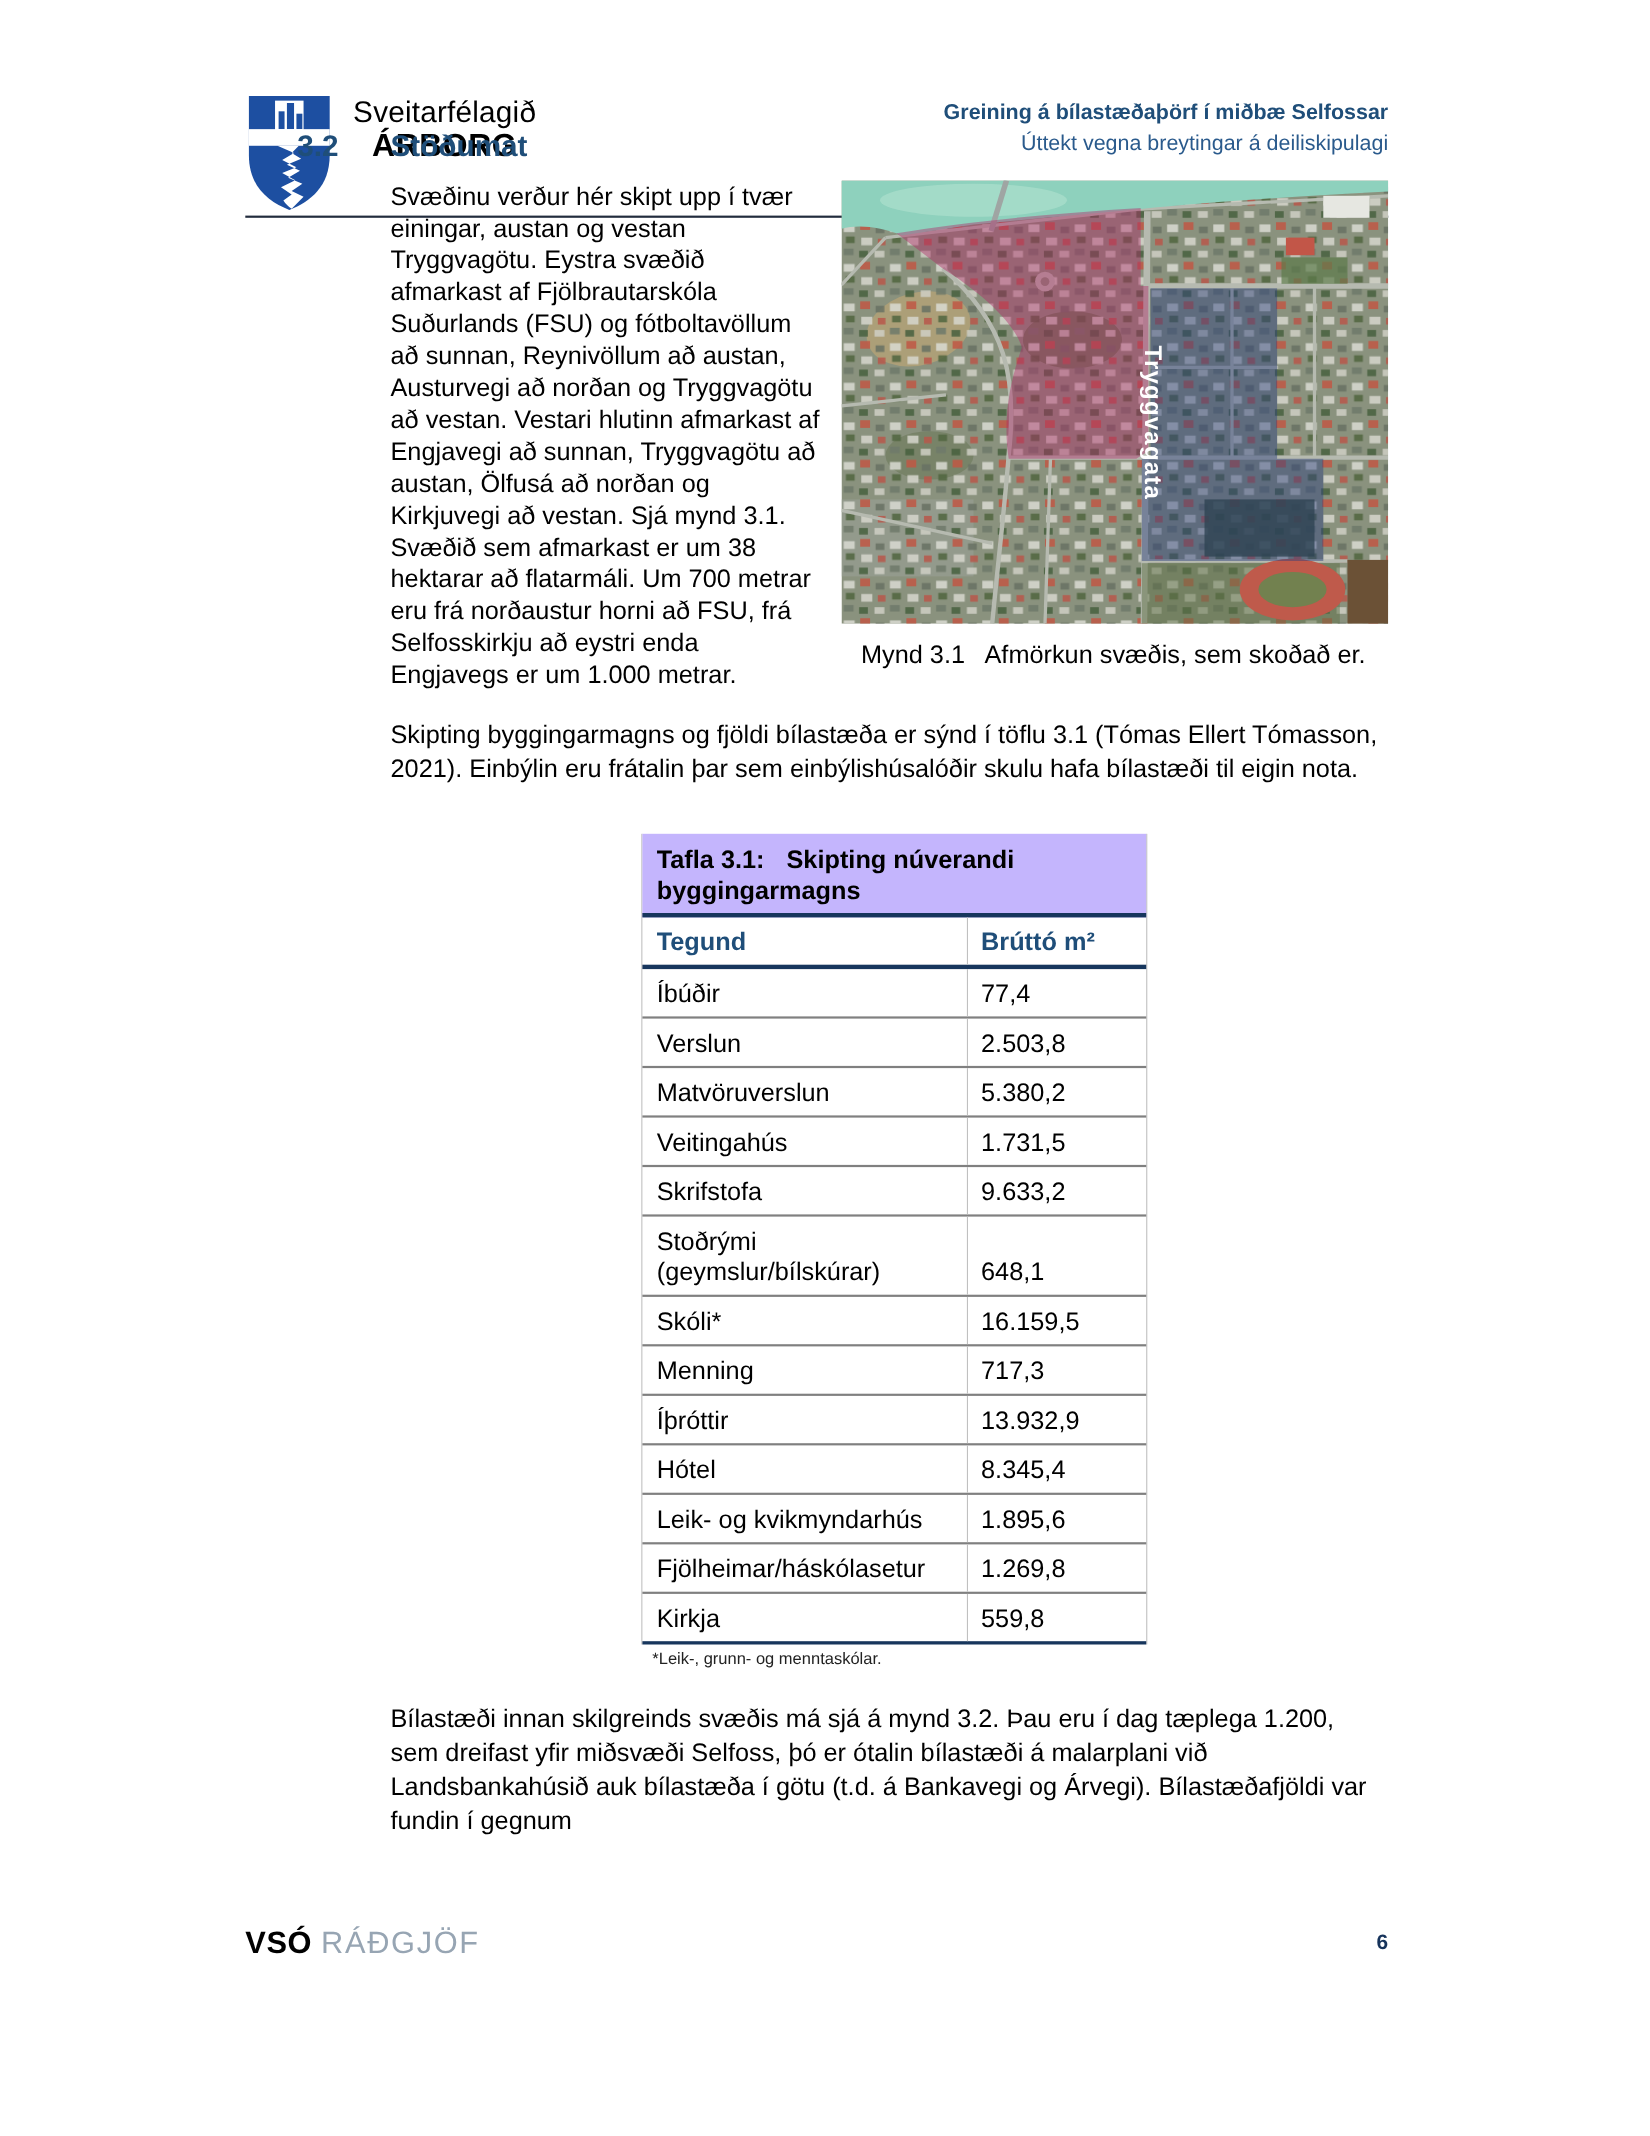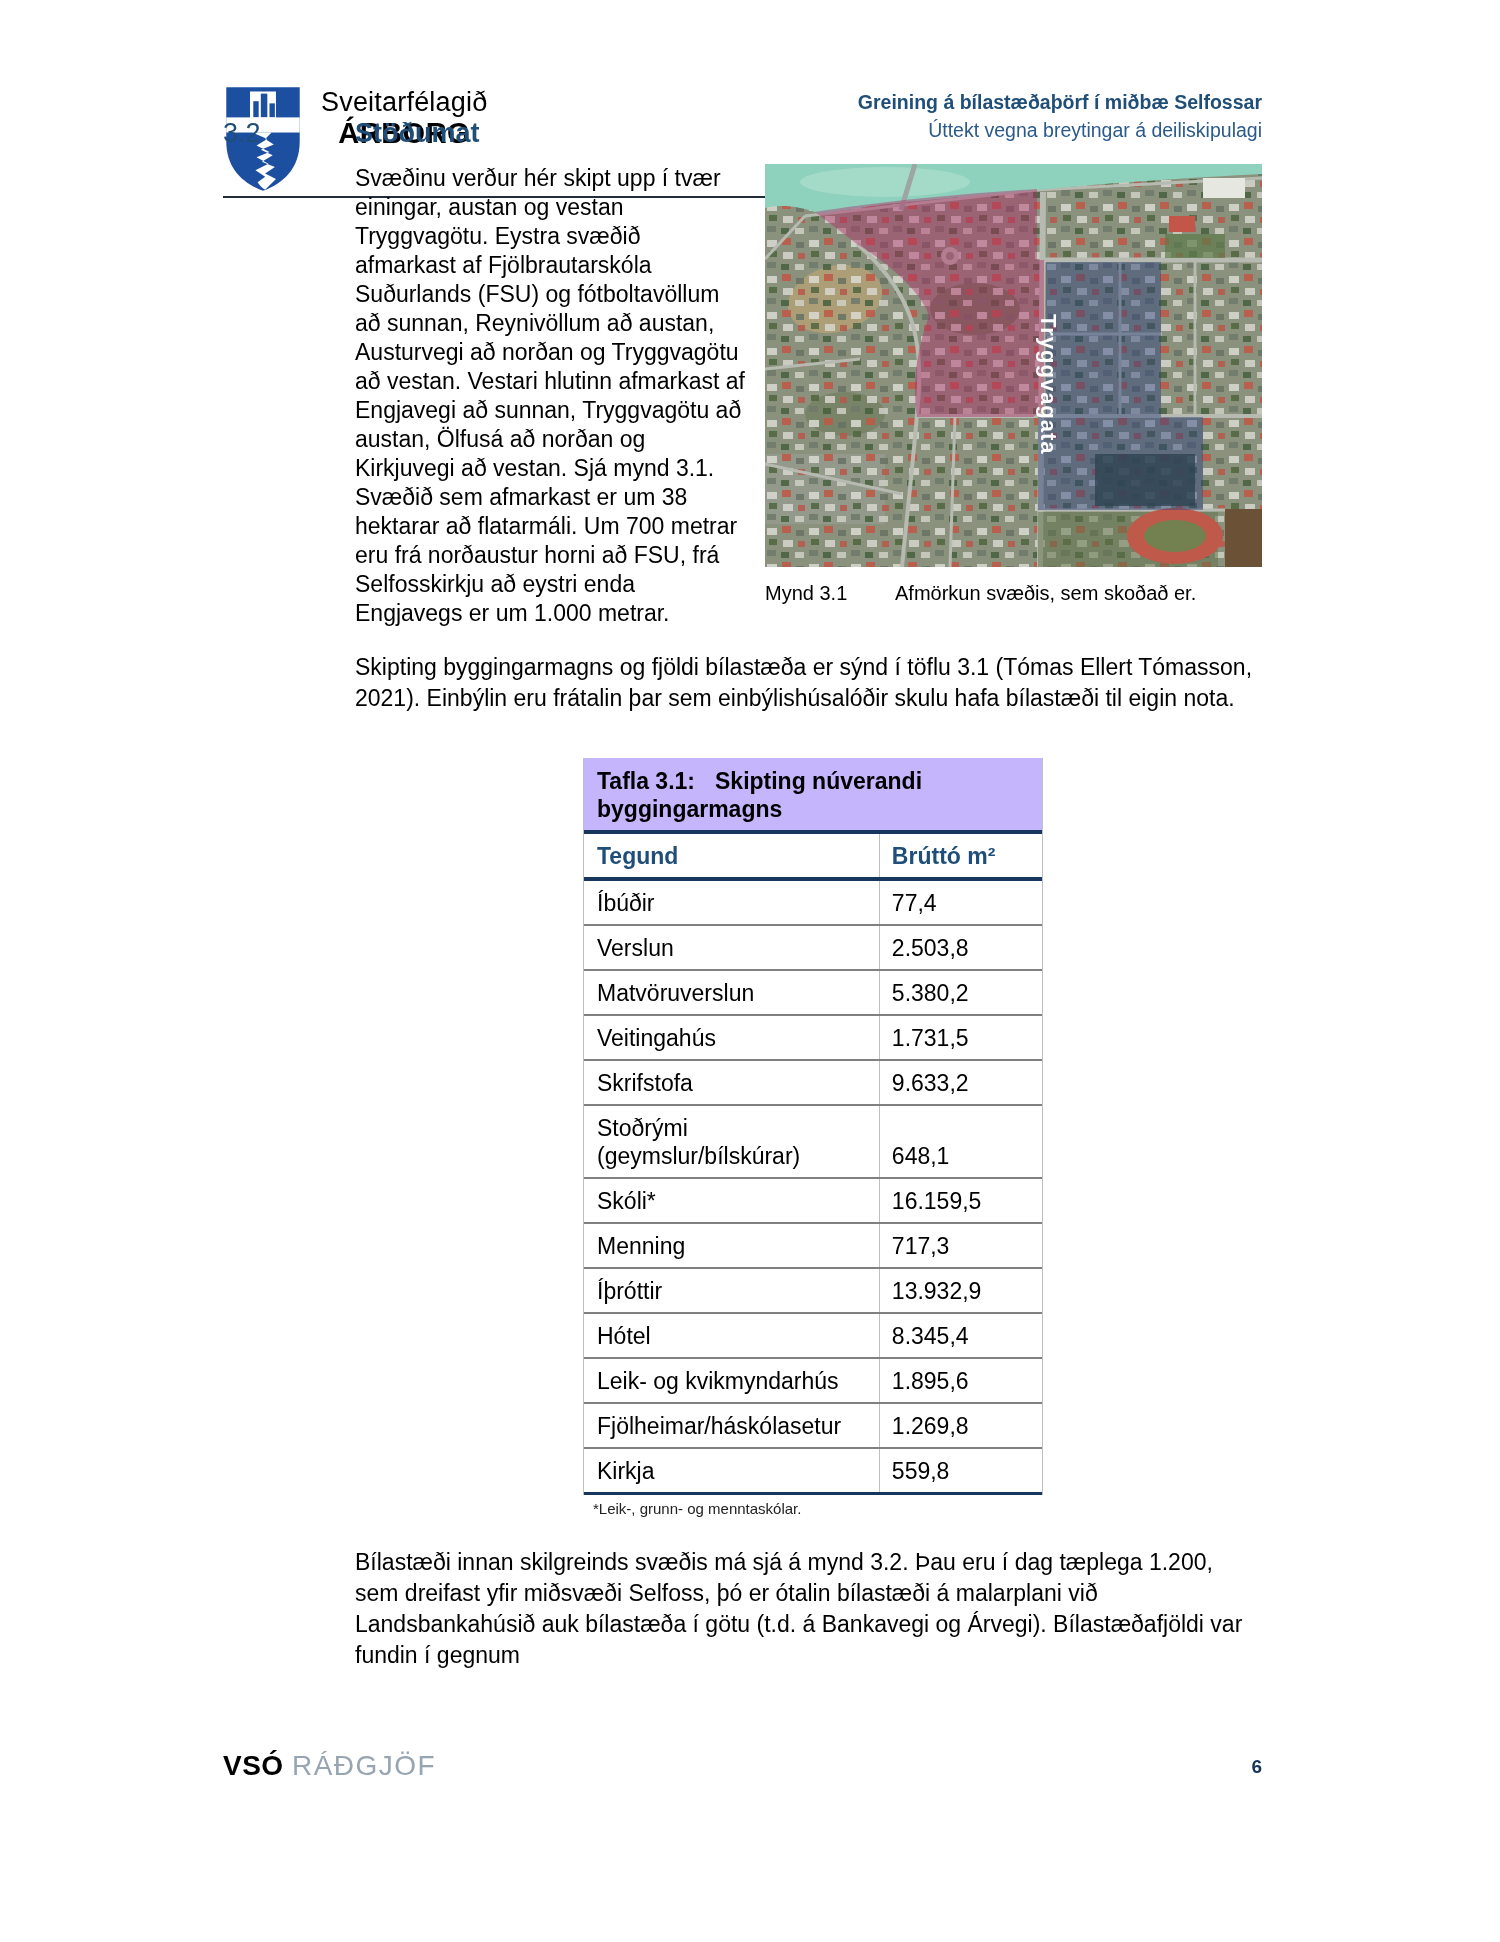--- a/index.html
+++ b/index.html
@@ -18,28 +18,28 @@
   .logo-group{display:flex;align-items:flex-start;gap:18px;text-align:center;}
   .logo-text{padding-top:4px;line-height:1;}
   .logo-text .org-prefix{font-size:27px;letter-spacing:.2px;}
   .logo-text .org-name{font-size:29px;font-weight:bold;letter-spacing:.5px;margin-top:3px;}
   .hdr-right{text-align:right;padding-top:3px;line-height:28px;}
   .hdr-title{color:#1f4e79;font-weight:bold;font-size:19.5px;}
   .hdr-subtitle{color:#2a5a8c;font-size:19.5px;}
   .hdr-rule{position:absolute;left:223px;right:238px;top:196px;border-top:2px solid #222c3d;}
   
   .section-head{display:flex;margin-top:118px;}
-  .section-num{width:132px;color:#1f4e79;font-size:27px;font-weight:normal;}
+  .section-num{width:132px;color:#1f4e79;font-size:27px;font-weight:bold;text-align:center;}
   .section-title{color:#1f4e79;font-size:27px;font-weight:bold;}
   
   .two-col{display:flex;margin-top:15px;margin-left:132px;gap:18px;}
   .intro-col{flex:0 0 392px;font-size:23px;line-height:29px;}
   .fig-col{flex:0 0 497px;}
   .mapbox{width:497px;height:403px;display:block;}
-  .fig-caption{display:flex;margin-top:15px;font-size:20px;}
+  .fig-caption{display:flex;margin-top:15px;font-size:23px;text-align:center;}
   .fig-caption .cap-label{width:130px;flex:0 0 130px;}
   
   .para{margin-left:132px;font-size:23px;line-height:31px;margin-top:24px;width:907px;}
   
   .tblwrap{margin-left:360px;margin-top:44px;width:458px;}
   .tbl{width:458px;border-left:1px solid #c0c0c0;border-right:1px solid #c0c0c0;font-size:23px;}
   .tbl-title{background:#c4b5fd;padding:9px 13px 7px 13px;font-weight:bold;line-height:28px;border-bottom:4px solid #17365d;}
   .tbl-title .t-label{display:inline-block;width:118px;}
   .tbl-row{display:flex;align-items:flex-end;border-bottom:2px solid #808080;line-height:28px;}
   .tbl-row .c1{flex:0 0 64.6%;box-sizing:border-box;padding:8px 10px 7px 13px;border-right:1px solid #c0c0c0;}

